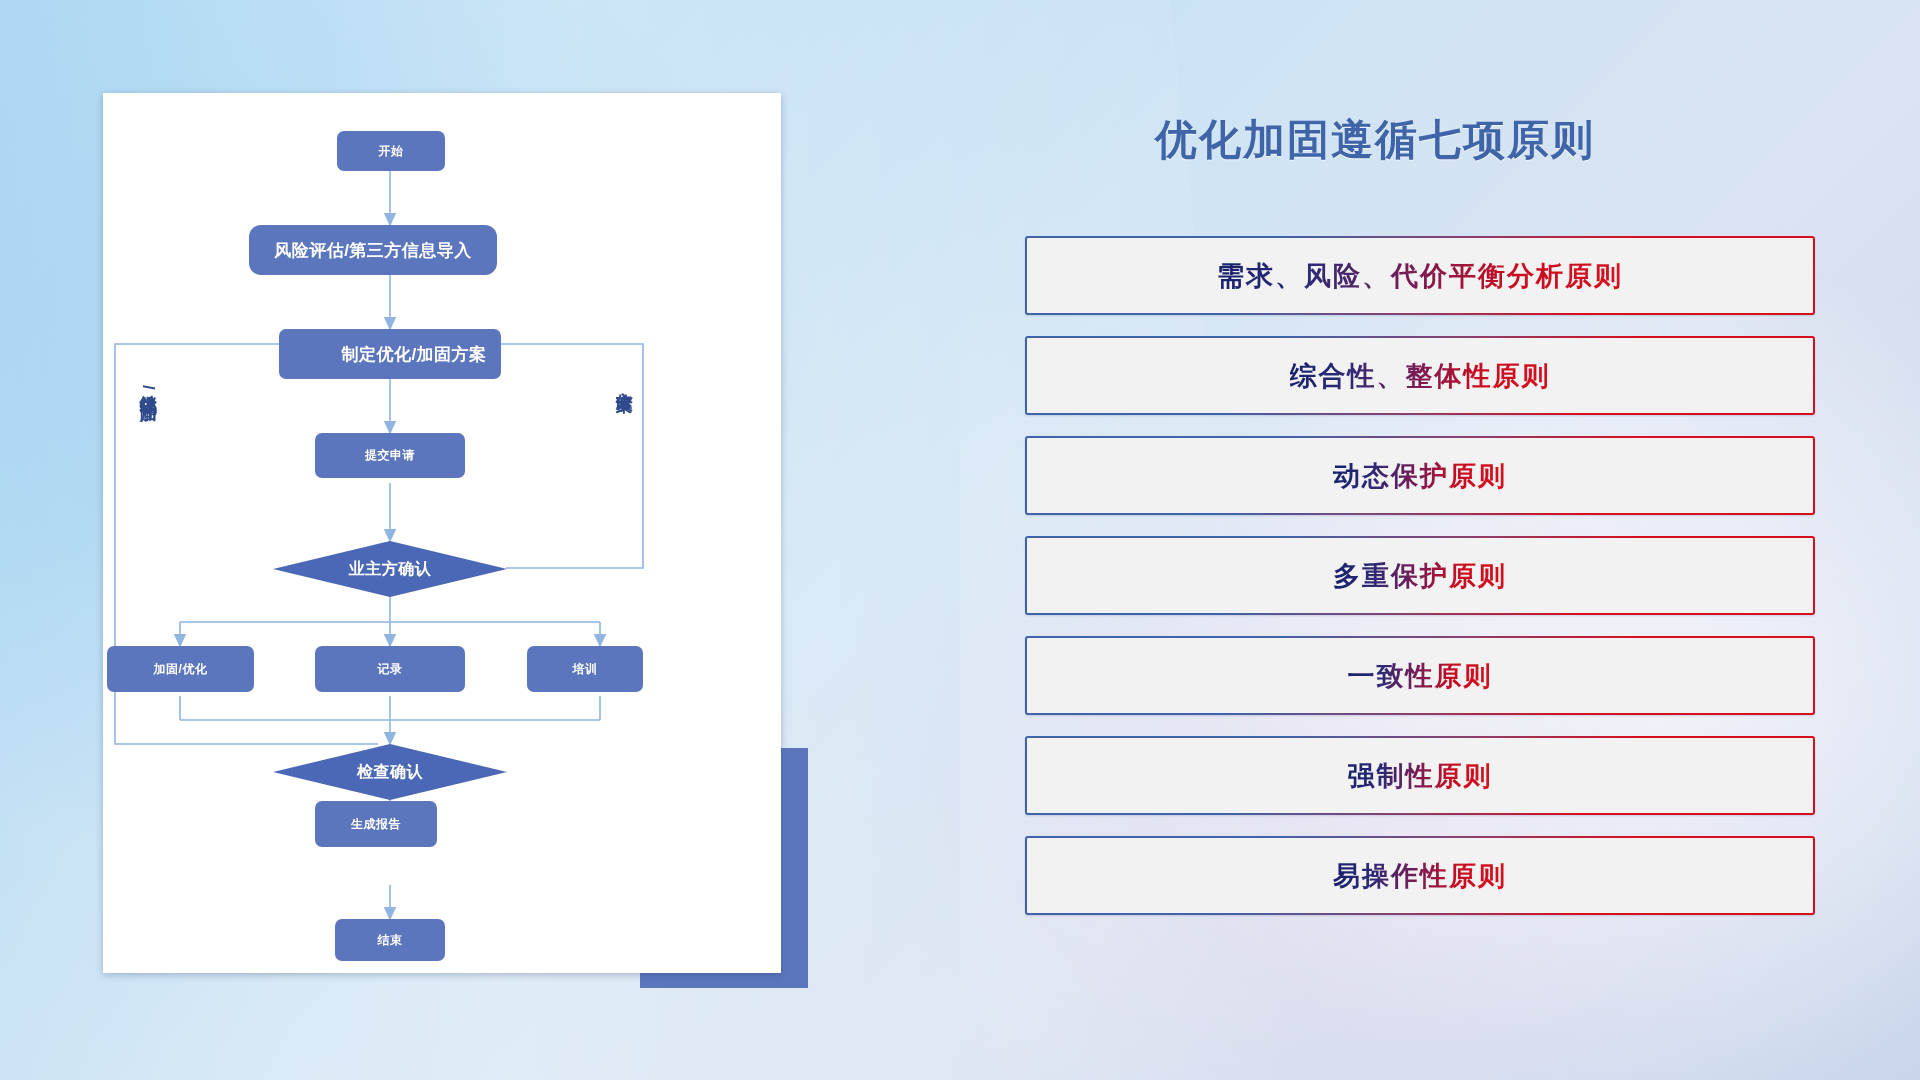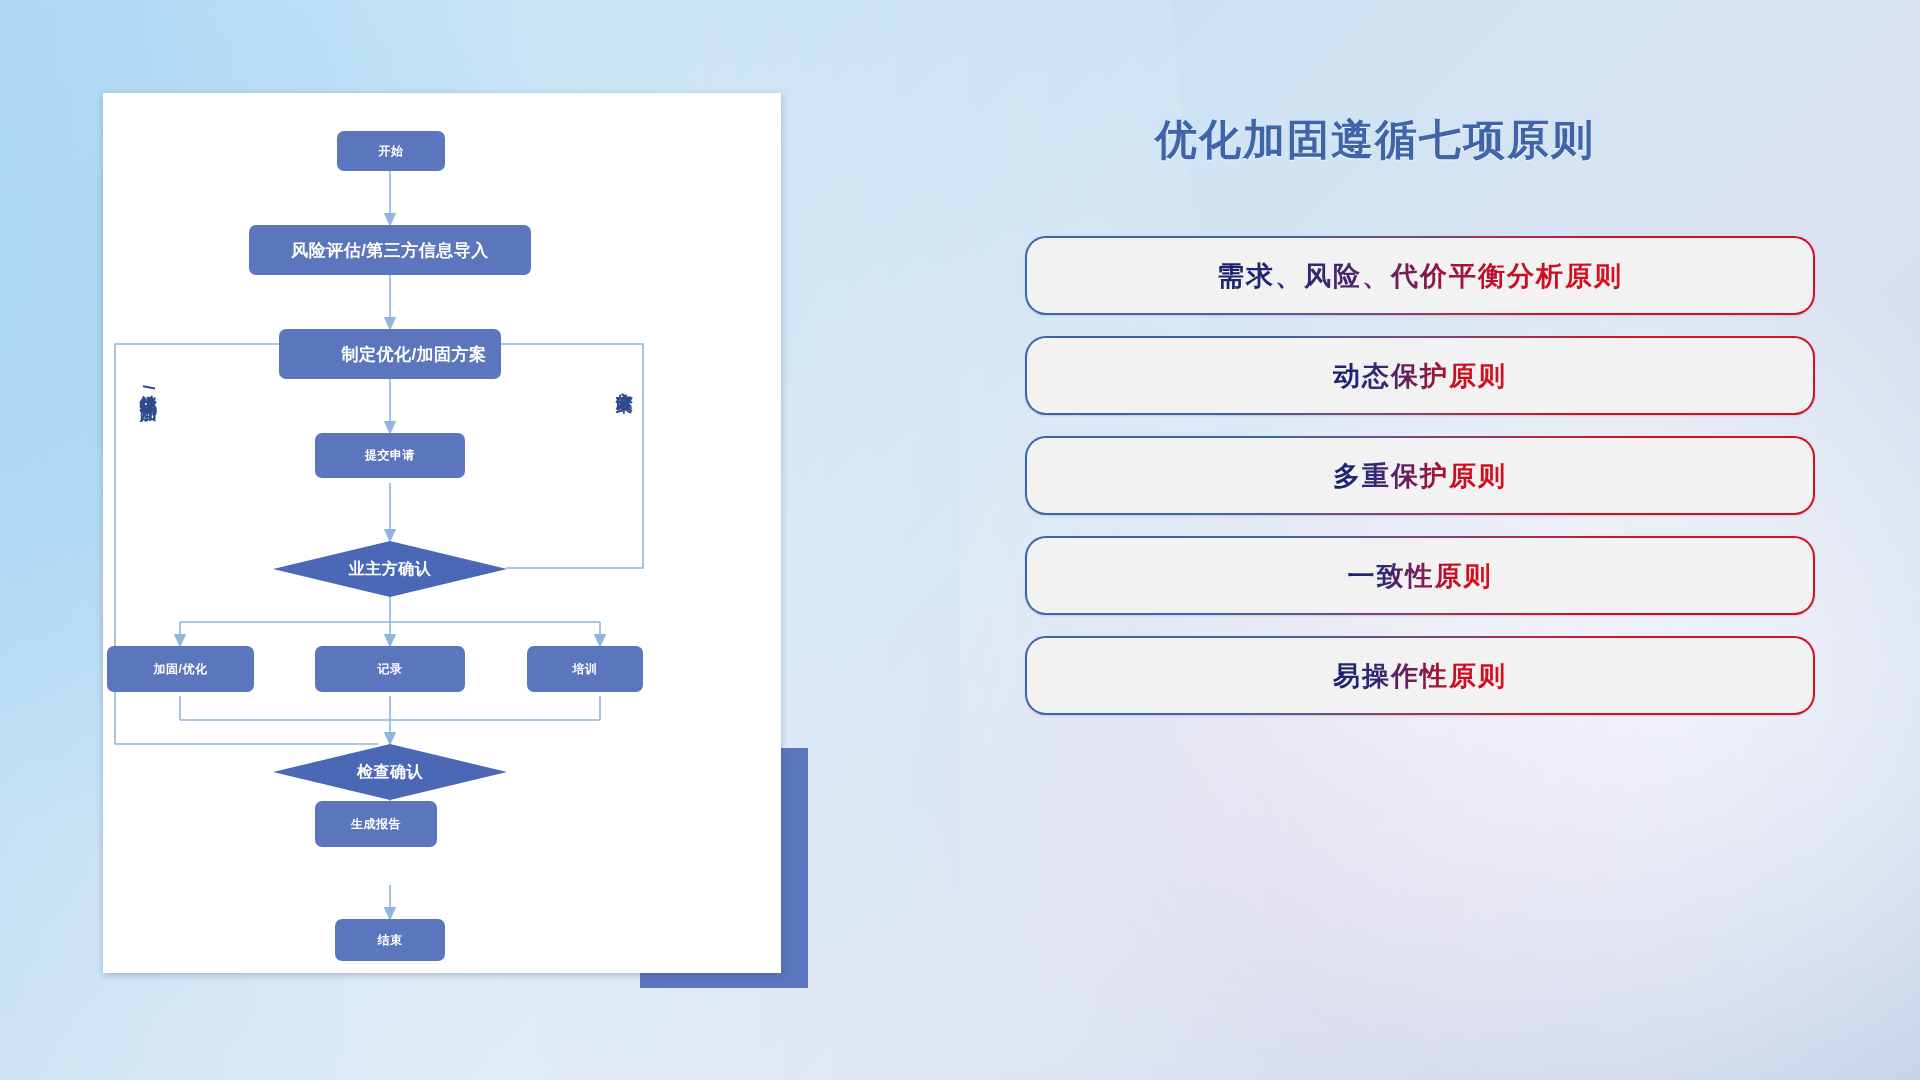--- a/index.html
+++ b/index.html
@@ -118,21 +118,21 @@
   .cards {
     position: absolute;
     left: 1025px; top: 236px;
     width: 790px;
   }
 
   .pcard {
     position: relative;
     height: 79px;
     margin-bottom: 21px;
-    border-radius: 21px;
+    border-radius: 3px;
     background: #f2f2f2;
     display: flex;
     align-items: center;
     justify-content: center;
     box-sizing: border-box;
     border: 2px solid transparent;
     background-image:
       linear-gradient(#f2f2f2, #f2f2f2),
       linear-gradient(128deg, #3f64a8 0%, #3f64a8 30%, #8a3f6d 52%, #d60f1e 72%, #d60f1e 100%);
     background-origin: border-box;
@@ -203,21 +203,21 @@
 
         <path d="M287,792 L287,826" marker-end="url(#ah)"></path>
       </g>
     </svg>
 
     <div class="vlabel slashed" style="left:36px; top:288px;">继续优化/加固</div>
     <div class="vlabel slashed" style="left:512px; top:286px;">方案修改</div>
 
     <div class="node sm" style="left:234px; top:38px; width:108px; height:40px;">开始</div>
 
-    <div class="node md" style="left:146px; top:132px; width:282px; height:50px;">风险评估/第三方信息导入</div>
+    <div class="node md" style="left:146px; top:132px; width:248px; height:50px;border-radius:12px;">风险评估/第三方信息导入</div>
 
     <div class="node md" style="left:176px; top:236px; width:222px; height:50px;padding-left:48px;">制定优化/加固方案</div>
 
     <div class="node sm" style="left:212px; top:340px; width:150px; height:45px;">提交申请</div>
 
     <div class="diamond-wrap" style="left:170px; top:448px; width:234px; height:56px;">
       <svg width="234" height="56" style="position:absolute;left:0;top:0;">
         <polygon points="117,0 234,28 117,56 0,28" fill="#4a68b5"></polygon>
       </svg>
       <span class="dlabel">业主方确认</span>
@@ -242,33 +242,39 @@
   </div>
 
   <div class="panel-title">优化加固遵循七项原则</div>
 
   <div class="cards">
 
     <div class="pcard">
       <span class="ptext">需求、风险、代价平衡分析原则</span>
     </div>
 
+    <div class="pcard">
+      <span class="ptext">综合性、整体性原则</span>
+    </div>
 
     <div class="pcard">
       <span class="ptext">动态保护原则</span>
     </div>
 
     <div class="pcard">
       <span class="ptext">多重保护原则</span>
     </div>
 
     <div class="pcard">
       <span class="ptext">一致性原则</span>
     </div>
 
+    <div class="pcard">
+      <span class="ptext">强制性原则</span>
+    </div>
 
     <div class="pcard">
       <span class="ptext">易操作性原则</span>
     </div>
 
   </div>
 
 </div>
 
 </body></html>

